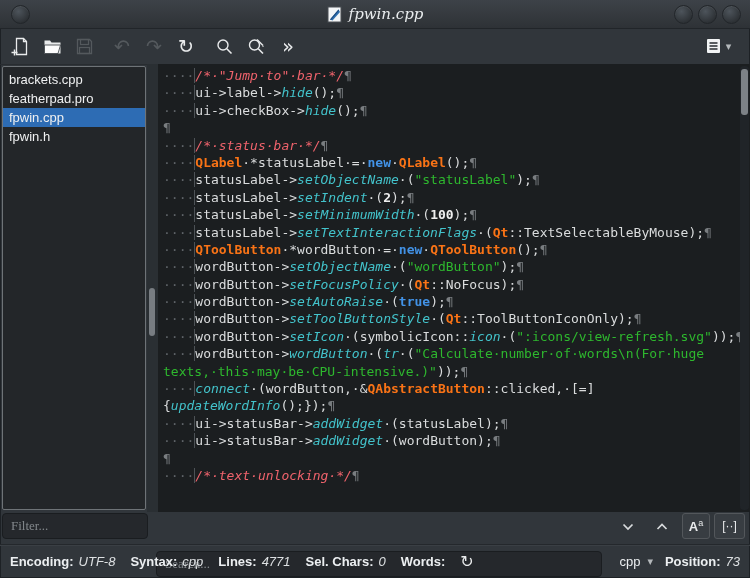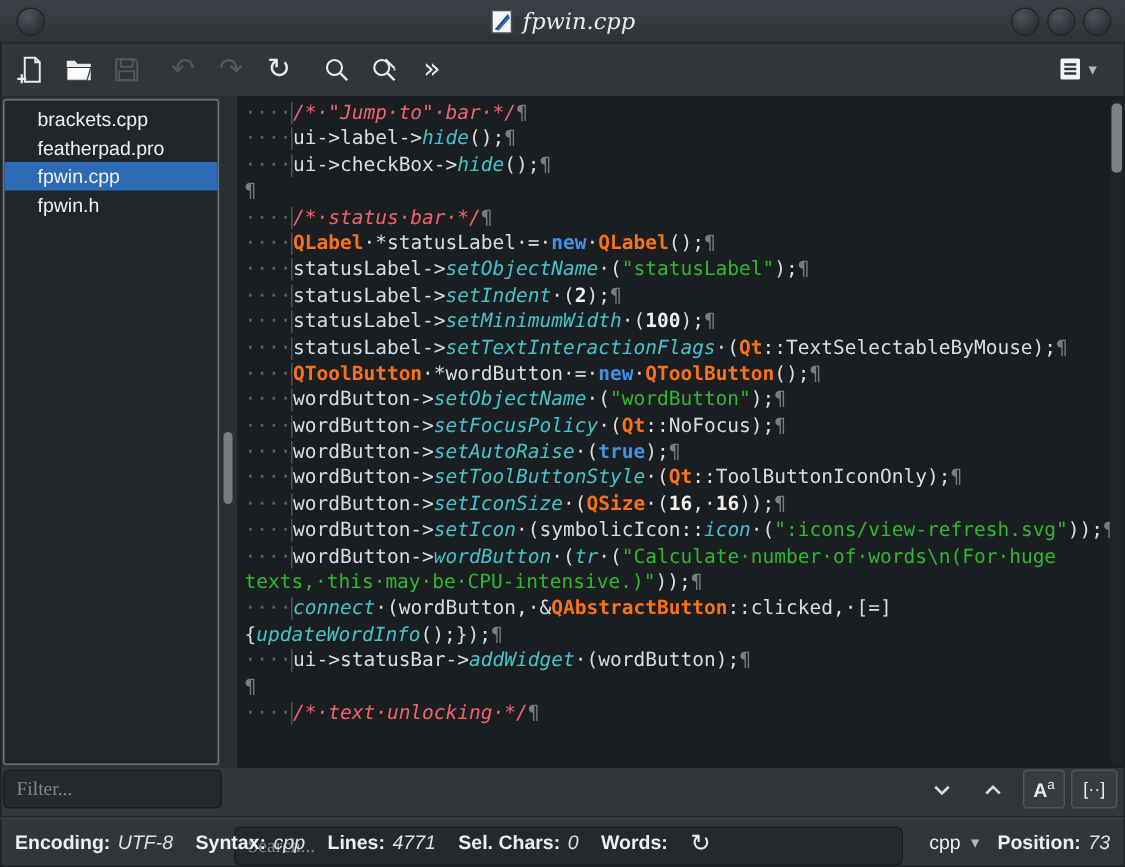--- a/index.html
+++ b/index.html
@@ -23,21 +23,21 @@
            padding-left:6px;border-bottom:1px solid #282c30;}
   .tbtn{width:28px;height:28px;display:flex;align-items:center;justify-content:center;margin-right:4px;}
   .glyph{font-family:"DejaVu Sans",sans-serif;font-size:19px;line-height:1;color:#e9ebec;}
   .disabled .glyph{color:#54595d;}
   #menu-btn{position:absolute;right:12px;top:3px;width:40px;height:28px;display:flex;align-items:center;justify-content:center;gap:3px;}
   .caret{font-size:11px;color:#b4b8bb;}
 
   
   #filelist{position:absolute;left:2px;top:66px;width:144px;height:444px;background:#232629;
             border:1px solid #6e7377;border-radius:2px;padding-top:3px;box-sizing:border-box;}
-  .file-item{height:19px;line-height:19px;padding-left:22px;font-size:13px;color:#eff0f1;
+  .file-item{height:19px;line-height:19px;padding-left:6px;font-size:13px;color:#eff0f1;
              white-space:nowrap;overflow:hidden;}
   .file-item.selected{background:#2d6cb4;}
 
   
   #splitter{position:absolute;left:147px;top:64px;width:11px;height:448px;background:#2a2f33;}
   #splitter-handle{position:absolute;left:2px;top:224px;width:6px;height:48px;background:#787d82;border-radius:3px;}
 
   
   #editor{position:absolute;left:158px;top:64px;width:592px;height:448px;background:#1b1e20;overflow:hidden;}
   #code-lines{padding:3px 0 0 5px;}
@@ -181,26 +181,26 @@
         <div class="code-row"><span class="tk-i">····</span><span class="tk-t">QLabel</span><span class="tk-d">·*statusLabel·=·</span><span class="tk-k">new</span><span class="tk-d">·</span><span class="tk-t">QLabel</span><span class="tk-d">();</span><span class="tk-p">¶</span></div>
         <div class="code-row"><span class="tk-i">····</span><span class="tk-d">statusLabel-&gt;</span><span class="tk-f">setObjectName</span><span class="tk-d">·(</span><span class="tk-s">"statusLabel"</span><span class="tk-d">);</span><span class="tk-p">¶</span></div>
         <div class="code-row"><span class="tk-i">····</span><span class="tk-d">statusLabel-&gt;</span><span class="tk-f">setIndent</span><span class="tk-d">·(</span><span class="tk-n">2</span><span class="tk-d">);</span><span class="tk-p">¶</span></div>
         <div class="code-row"><span class="tk-i">····</span><span class="tk-d">statusLabel-&gt;</span><span class="tk-f">setMinimumWidth</span><span class="tk-d">·(</span><span class="tk-n">100</span><span class="tk-d">);</span><span class="tk-p">¶</span></div>
         <div class="code-row"><span class="tk-i">····</span><span class="tk-d">statusLabel-&gt;</span><span class="tk-f">setTextInteractionFlags</span><span class="tk-d">·(</span><span class="tk-t">Qt</span><span class="tk-d">::TextSelectableByMouse);</span><span class="tk-p">¶</span></div>
         <div class="code-row"><span class="tk-i">····</span><span class="tk-t">QToolButton</span><span class="tk-d">·*wordButton·=·</span><span class="tk-k">new</span><span class="tk-d">·</span><span class="tk-t">QToolButton</span><span class="tk-d">();</span><span class="tk-p">¶</span></div>
         <div class="code-row"><span class="tk-i">····</span><span class="tk-d">wordButton-&gt;</span><span class="tk-f">setObjectName</span><span class="tk-d">·(</span><span class="tk-s">"wordButton"</span><span class="tk-d">);</span><span class="tk-p">¶</span></div>
         <div class="code-row"><span class="tk-i">····</span><span class="tk-d">wordButton-&gt;</span><span class="tk-f">setFocusPolicy</span><span class="tk-d">·(</span><span class="tk-t">Qt</span><span class="tk-d">::NoFocus);</span><span class="tk-p">¶</span></div>
         <div class="code-row"><span class="tk-i">····</span><span class="tk-d">wordButton-&gt;</span><span class="tk-f">setAutoRaise</span><span class="tk-d">·(</span><span class="tk-k">true</span><span class="tk-d">);</span><span class="tk-p">¶</span></div>
         <div class="code-row"><span class="tk-i">····</span><span class="tk-d">wordButton-&gt;</span><span class="tk-f">setToolButtonStyle</span><span class="tk-d">·(</span><span class="tk-t">Qt</span><span class="tk-d">::ToolButtonIconOnly);</span><span class="tk-p">¶</span></div>
-        <div class="code-row"><span class="tk-i">····</span><span class="tk-d">wordButton-&gt;</span><span class="tk-f">setIconSize</span><span class="tk-d">·(</span><span class="tk-t">QSize</span><span class="tk-d">·(</span><span class="tk-n">16</span><span class="tk-d">,·</span><span class="tk-n">16</span><span class="tk-d">));</span><span class="tk-p">¶</span></div>
         <div class="code-row"><span class="tk-i">····</span><span class="tk-d">wordButton-&gt;</span><span class="tk-f">setIcon</span><span class="tk-d">·(symbolicIcon::</span><span class="tk-f">icon</span><span class="tk-d">·(</span><span class="tk-s">":icons/view-refresh.svg"</span><span class="tk-d">));</span><span class="tk-p">¶</span></div>
         <div class="code-row"><span class="tk-i">····</span><span class="tk-d">wordButton-&gt;</span><span class="tk-f">wordButton</span><span class="tk-d">·(</span><span class="tk-f">tr</span><span class="tk-d">·(</span><span class="tk-s">"Calculate·number·of·words\n(For·huge</span></div>
         <div class="code-row"><span class="tk-s">texts,·this·may·be·CPU-intensive.)"</span><span class="tk-d">));</span><span class="tk-p">¶</span></div>
         <div class="code-row"><span class="tk-i">····</span><span class="tk-f">connect</span><span class="tk-d">·(wordButton,·&amp;</span><span class="tk-t">QAbstractButton</span><span class="tk-d">::clicked,·[=]</span></div>
         <div class="code-row"><span class="tk-d">{</span><span class="tk-f">updateWordInfo</span><span class="tk-d">();});</span><span class="tk-p">¶</span></div>
+        <div class="code-row"><span class="tk-i">····</span><span class="tk-d">ui-&gt;statusBar-&gt;</span><span class="tk-f">addWidget</span><span class="tk-d">·(statusLabel);</span><span class="tk-p">¶</span></div>
         <div class="code-row"><span class="tk-i">····</span><span class="tk-d">ui-&gt;statusBar-&gt;</span><span class="tk-f">addWidget</span><span class="tk-d">·(wordButton);</span><span class="tk-p">¶</span></div>
         <div class="code-row"><span class="tk-p">¶</span></div>
         <div class="code-row"><span class="tk-i">····</span><span class="tk-c">/*·text·unlocking·*/</span><span class="tk-p">¶</span></div>
       </div>
     <div id="editor-scrollbar">
       <div id="editor-scroll-handle"></div>
     </div>
   </div>
 
   <input id="filter-input" class="text-input" type="text" placeholder="Filter..." style="">

